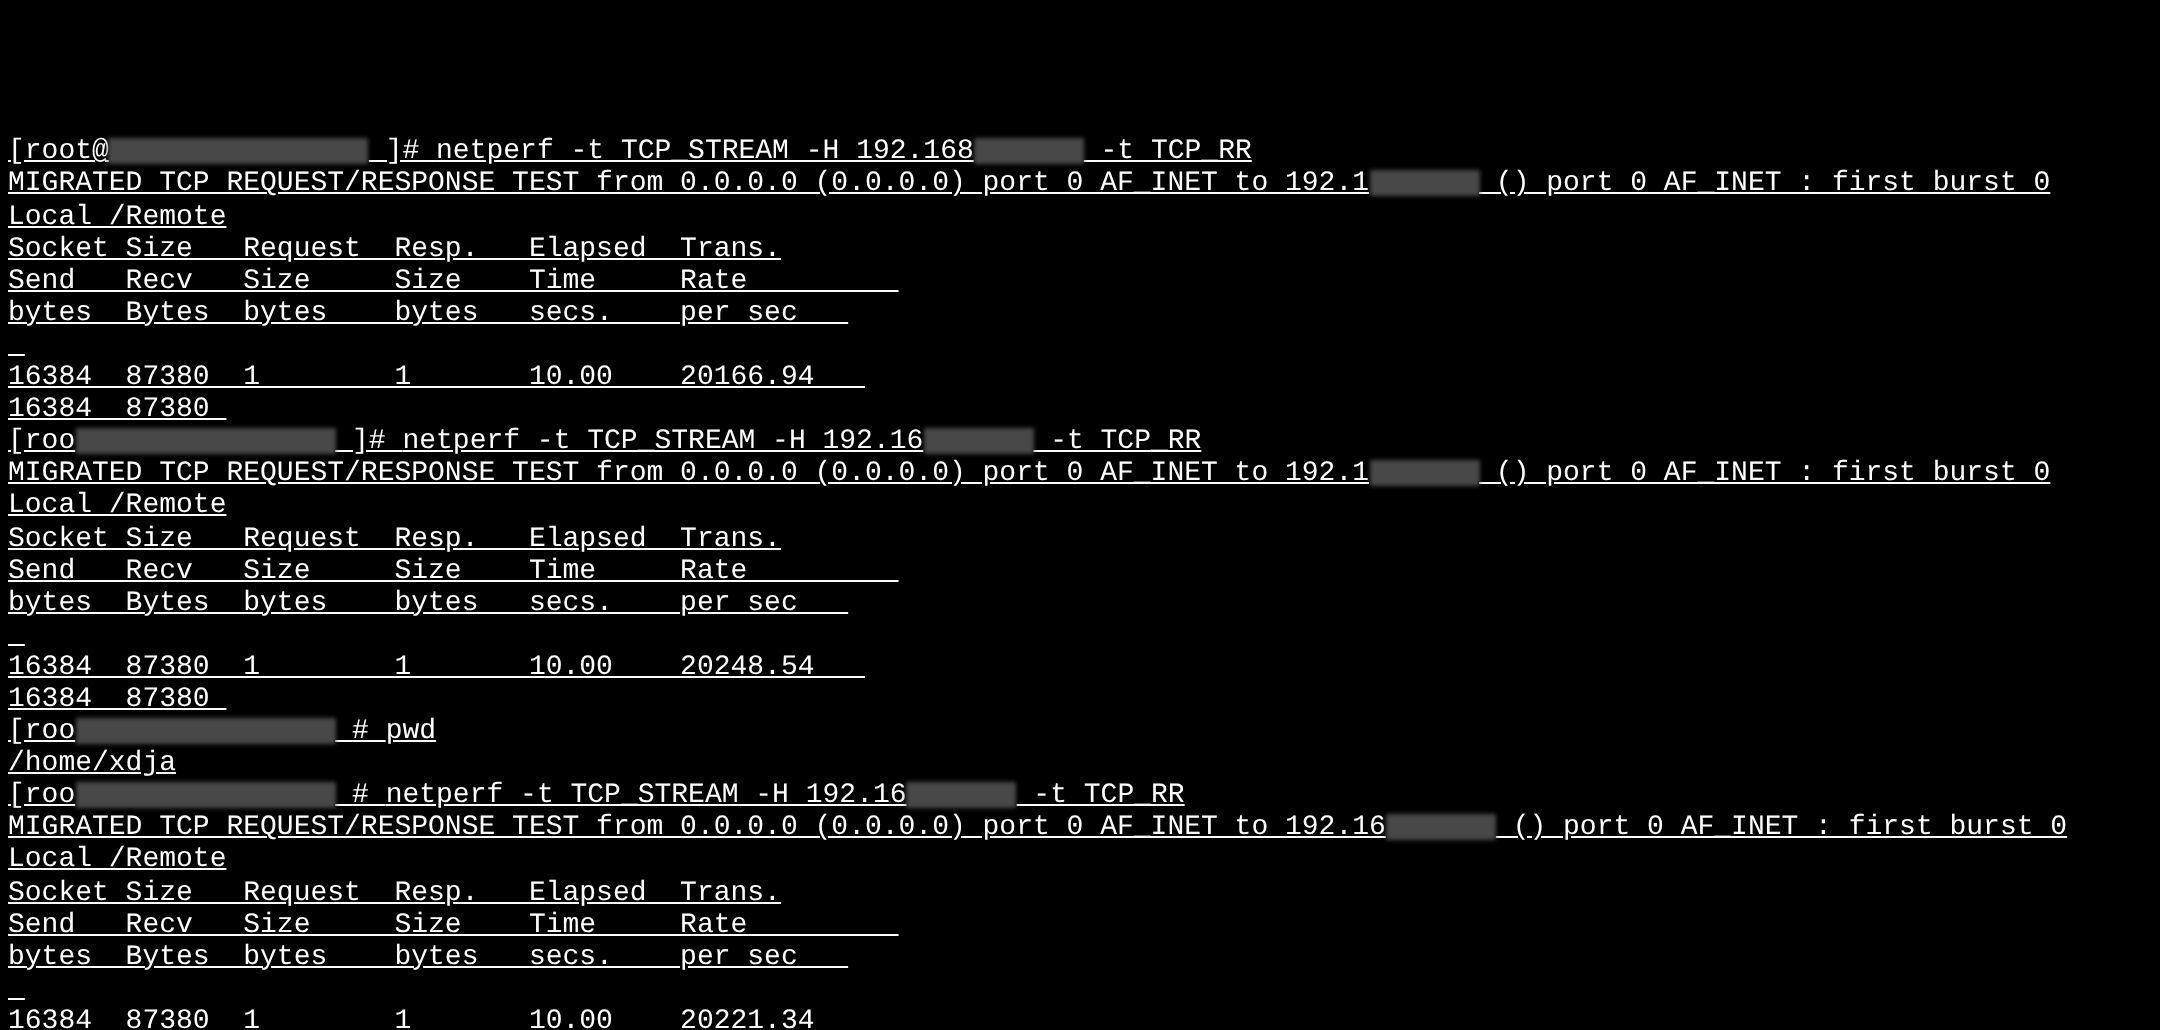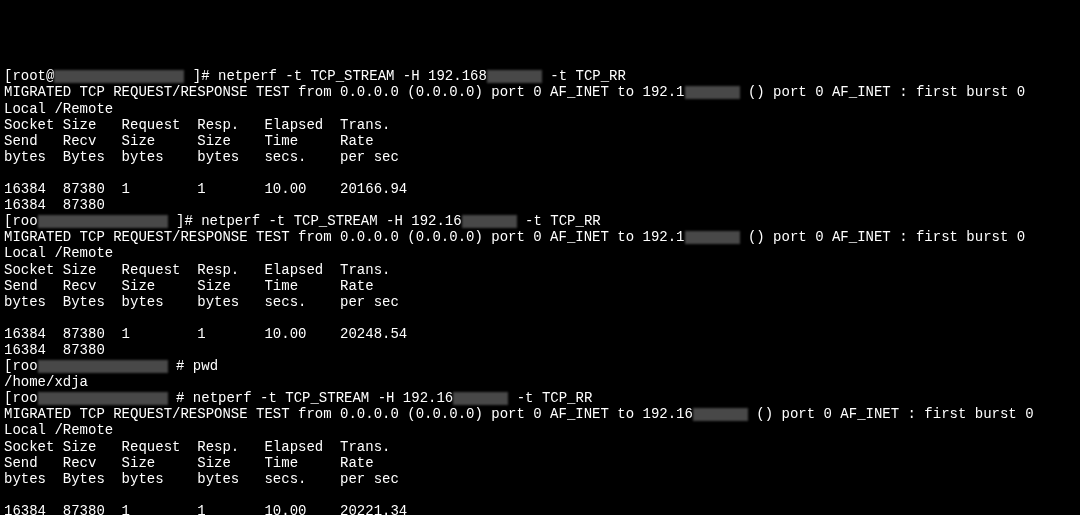--- a/index.html
+++ b/index.html
@@ -18,20 +18,21 @@
       height: 515px;
       overflow: hidden;
       white-space: pre;
     }
     .terminal {
       white-space: pre;
     }
     .line {
       display: block;
       min-height: 16px;
+      text-decoration: underline;
     }
     .redact {
       display: inline-block;
       background: #555;
       vertical-align: middle;
       height: 13px;
       filter: blur(1px);
       opacity: 0.85;
     }
     .r-md { width: 55px; }

